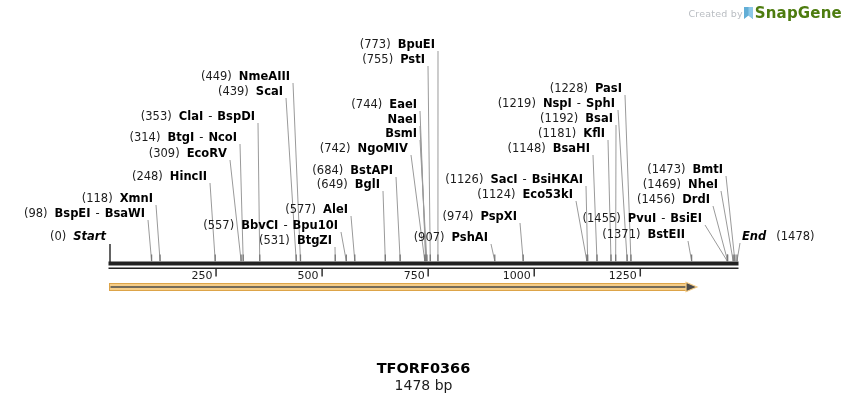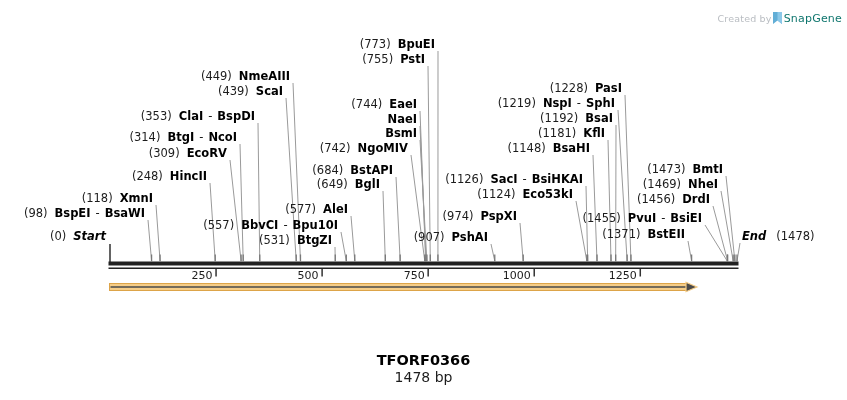--- a/index.html
+++ b/index.html
@@ -3,27 +3,27 @@
 <meta charset="utf-8">
 <style>
   html,body{margin:0;padding:0;background:#fff;}
   .canvas{
     position:relative;width:847px;height:400px;background:#ffffff;overflow:hidden;
     font-family:"DejaVu Sans","Liberation Sans",sans-serif;
   }
   .map-svg{position:absolute;left:0;top:0;}
   svg text{font-family:"DejaVu Sans","Liberation Sans",sans-serif;}
   .credit{
-    position:absolute;top:12px;right:5px;display:flex;align-items:center;gap:1px;
+    position:absolute;top:4px;right:5px;display:flex;align-items:center;gap:1px;
     user-select:none;
   }
   .credit .created-by{font-size:9.5px;color:#b9bdc2;letter-spacing:.2px;}
-  .credit .brand{font-size:11px;font-weight:400;color:#0f766e;letter-spacing:.2px;}
+  .credit .brand{font-size:15px;font-weight:700;color:#4d7c0f;letter-spacing:.2px;}
   .footer{
-    position:absolute;left:0;right:0;top:352px;text-align:center;
+    position:absolute;left:0;right:0;top:360px;text-align:center;
   }
   .footer .seq-title{font-size:14.5px;font-weight:700;color:#000;}
   .footer .seq-subtitle{font-size:14px;color:#1c1c1c;margin-top:1px;}
 </style>
 </head>
 <body>
 
 <div class="canvas">
 
   <svg class="map-svg" id="map-svg" width="847" height="400" viewBox="0 0 847 400">

